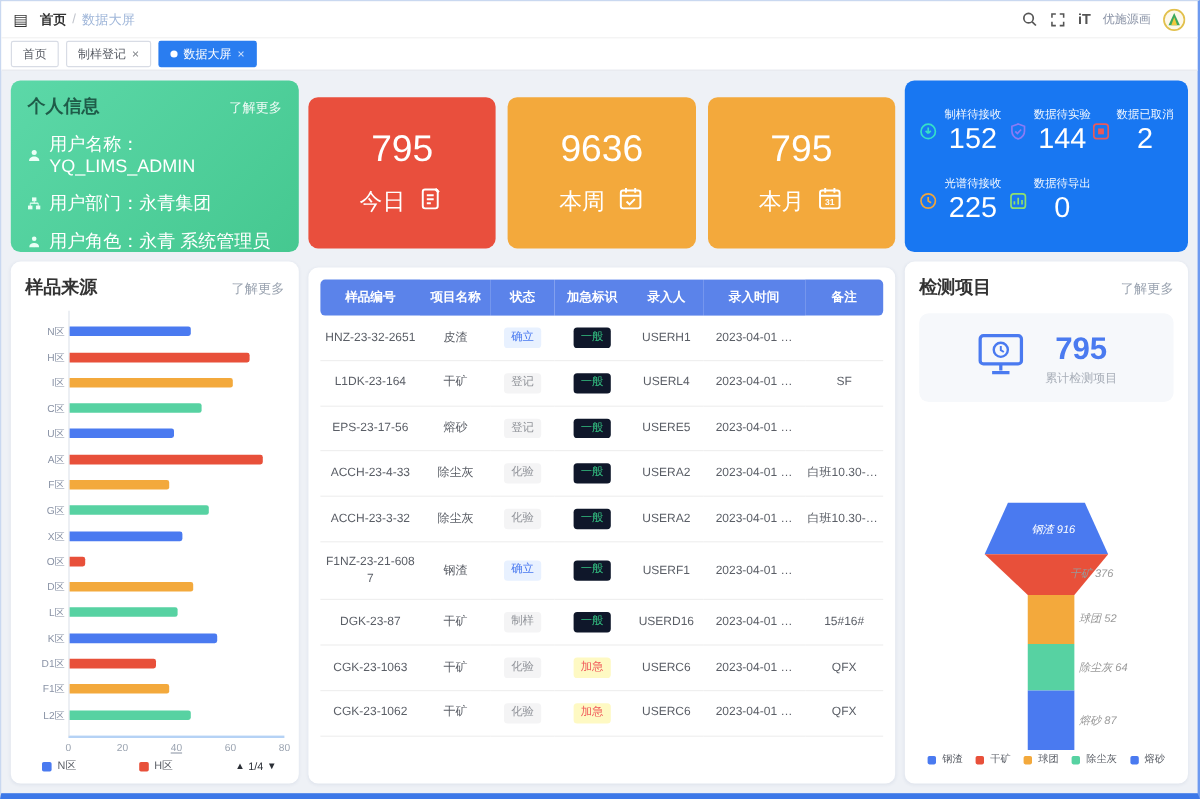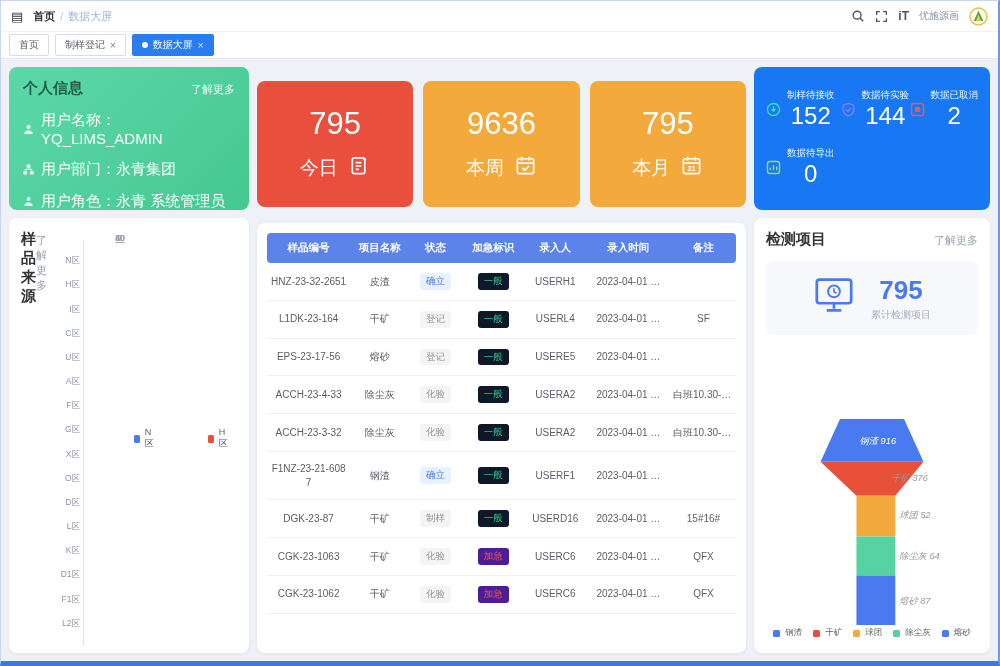--- a/index.html
+++ b/index.html
@@ -59,21 +59,21 @@
   
   .blue-card { height:143px; flex:0 0 auto; border-radius:8px; background:#1877f2; padding:10px 12px;
                display:grid; grid-template-columns:1.08fr 1fr .86fr; align-content:space-evenly; row-gap:6px; }
   .bstat { display:flex; align-items:center; gap:6px; color:#fff; }
   .bstat .bicon { display:flex; flex:0 0 auto; }
   .bstat .bcol { display:flex; flex-direction:column; align-items:center; }
   .bstat .blab { font-size:9.5px; opacity:.95; white-space:nowrap; }
   .bstat .bval { font-size:24px; line-height:1.15; }
 
   
-  .sample-panel { flex:1; min-height:0; padding:12px 12px 8px 12px; display:flex; flex-direction:row; }
+  .sample-panel { flex:1; min-height:0; padding:12px 12px 8px 12px; display:flex; flex-direction:column; }
   .plot { flex:1; margin:10px 0 0 36px; border-left:1px solid #dfe4ec; border-bottom:2px solid #b5d2f5;
           display:flex; flex-direction:column; justify-content:space-evenly; position:relative; }
   .brow { position:relative; height:8px; }
   .brow .blab { position:absolute; left:-38px; top:-1px; width:34px; text-align:right; font-size:8.5px; color:#8a93a6; }
   .brow .bar { height:8px; border-radius:0 2px 2px 0; }
   .xticks { position:relative; height:15px; margin-left:36px; font-size:8.5px; color:#9aa3b0; }
   .xticks span { position:absolute; top:3px; transform:translateX(-50%); }
   .chart-legend { display:flex; align-items:center; padding:2px 6px 0 14px; gap:52px; font-size:9px; color:#5a5e66; }
   .lg-item { display:flex; align-items:center; gap:5px; }
   .lg-sq { width:8px; height:8px; border-radius:1.5px; }
@@ -85,21 +85,21 @@
   table { width:100%; border-collapse:separate; border-spacing:0; table-layout:fixed; }
   th { background:#5b83ea; color:#fff; font-size:10.5px; font-weight:bold; padding:8px 2px; white-space:nowrap; overflow:hidden; }
   th:first-child { border-radius:4px 0 0 4px; }
   th:last-child { border-radius:0 4px 4px 0; }
   td { font-size:10px; color:#5a5e66; text-align:center; padding:10px 2px; border-bottom:1px solid #efefef;
        word-break:break-all; line-height:1.35; }
   .badge { display:inline-block; font-size:9.5px; padding:2px 6px; border-radius:3px; white-space:nowrap; }
   .badge.blue  { background:#e8f1ff; color:#4a7af0; }
   .badge.gray  { background:#f4f4f5; color:#909399; }
   .badge.green { background:#0f172a; color:#34c383; }
-  .badge.red   { background:#4c1d95; color:#f05b5b; }
+  .badge.red   { background:#fef9c3; color:#f05b5b; }
   td.notecell { white-space:nowrap; overflow:hidden; text-overflow:ellipsis; word-break:normal; }
 
   
   .test-panel { flex:1; min-height:0; padding:12px; display:flex; flex-direction:column; }
   .total-box { margin-top:12px; background:#f6f8fb; border-radius:8px; height:74px; flex:0 0 auto;
                display:flex; align-items:center; justify-content:center; gap:16px; }
   .total-col { display:flex; flex-direction:column; align-items:center; gap:2px; }
   .total-num { font-size:26px; font-weight:bold; color:#4a7af0; }
   .total-lab { font-size:10px; color:#a8aeb8; }
   .funnel-wrap { flex:1; display:flex; align-items:flex-end; justify-content:center; min-height:0;font-style:italic; }
@@ -469,20 +469,32 @@
           <div class="bstat">
             <span class="bicon" style="color: rgb(232, 90, 90);">
               <svg viewBox="0 0 16 16" width="15" height="15" fill="none" stroke="currentColor" stroke-width="1.5">
                 <rect x="1.6" y="1.6" width="12.8" height="12.8" rx="2.5"></rect>
                 <rect x="5.4" y="5.4" width="5.2" height="5.2" fill="currentColor" stroke="none"></rect>
               </svg>
             </span>
             <span class="bcol">
               <span class="blab">数据已取消</span>
               <span class="bval">2</span>
+            </span>
+          </div>
+          <div class="bstat">
+            <span class="bicon" style="color: rgb(240, 165, 58);">
+              <svg viewBox="0 0 16 16" width="15" height="15" fill="none" stroke="currentColor" stroke-width="1.5">
+                <circle cx="8" cy="8" r="6.4"></circle>
+                <path d="M8 4.4V8l2.6 1.6"></path>
+              </svg>
+            </span>
+            <span class="bcol">
+              <span class="blab">光谱待接收</span>
+              <span class="bval">225</span>
             </span>
           </div>
           <div class="bstat">
             <span class="bicon" style="color: rgb(142, 224, 110);">
               <svg viewBox="0 0 16 16" width="15" height="15" fill="none" stroke="currentColor" stroke-width="1.5">
                 <rect x="1.6" y="1.6" width="12.8" height="12.8" rx="2.5"></rect>
                 <path d="M4.6 11V8.2M8 11V5.2M11.4 11V7"></path>
               </svg>
             </span>
             <span class="bcol">

